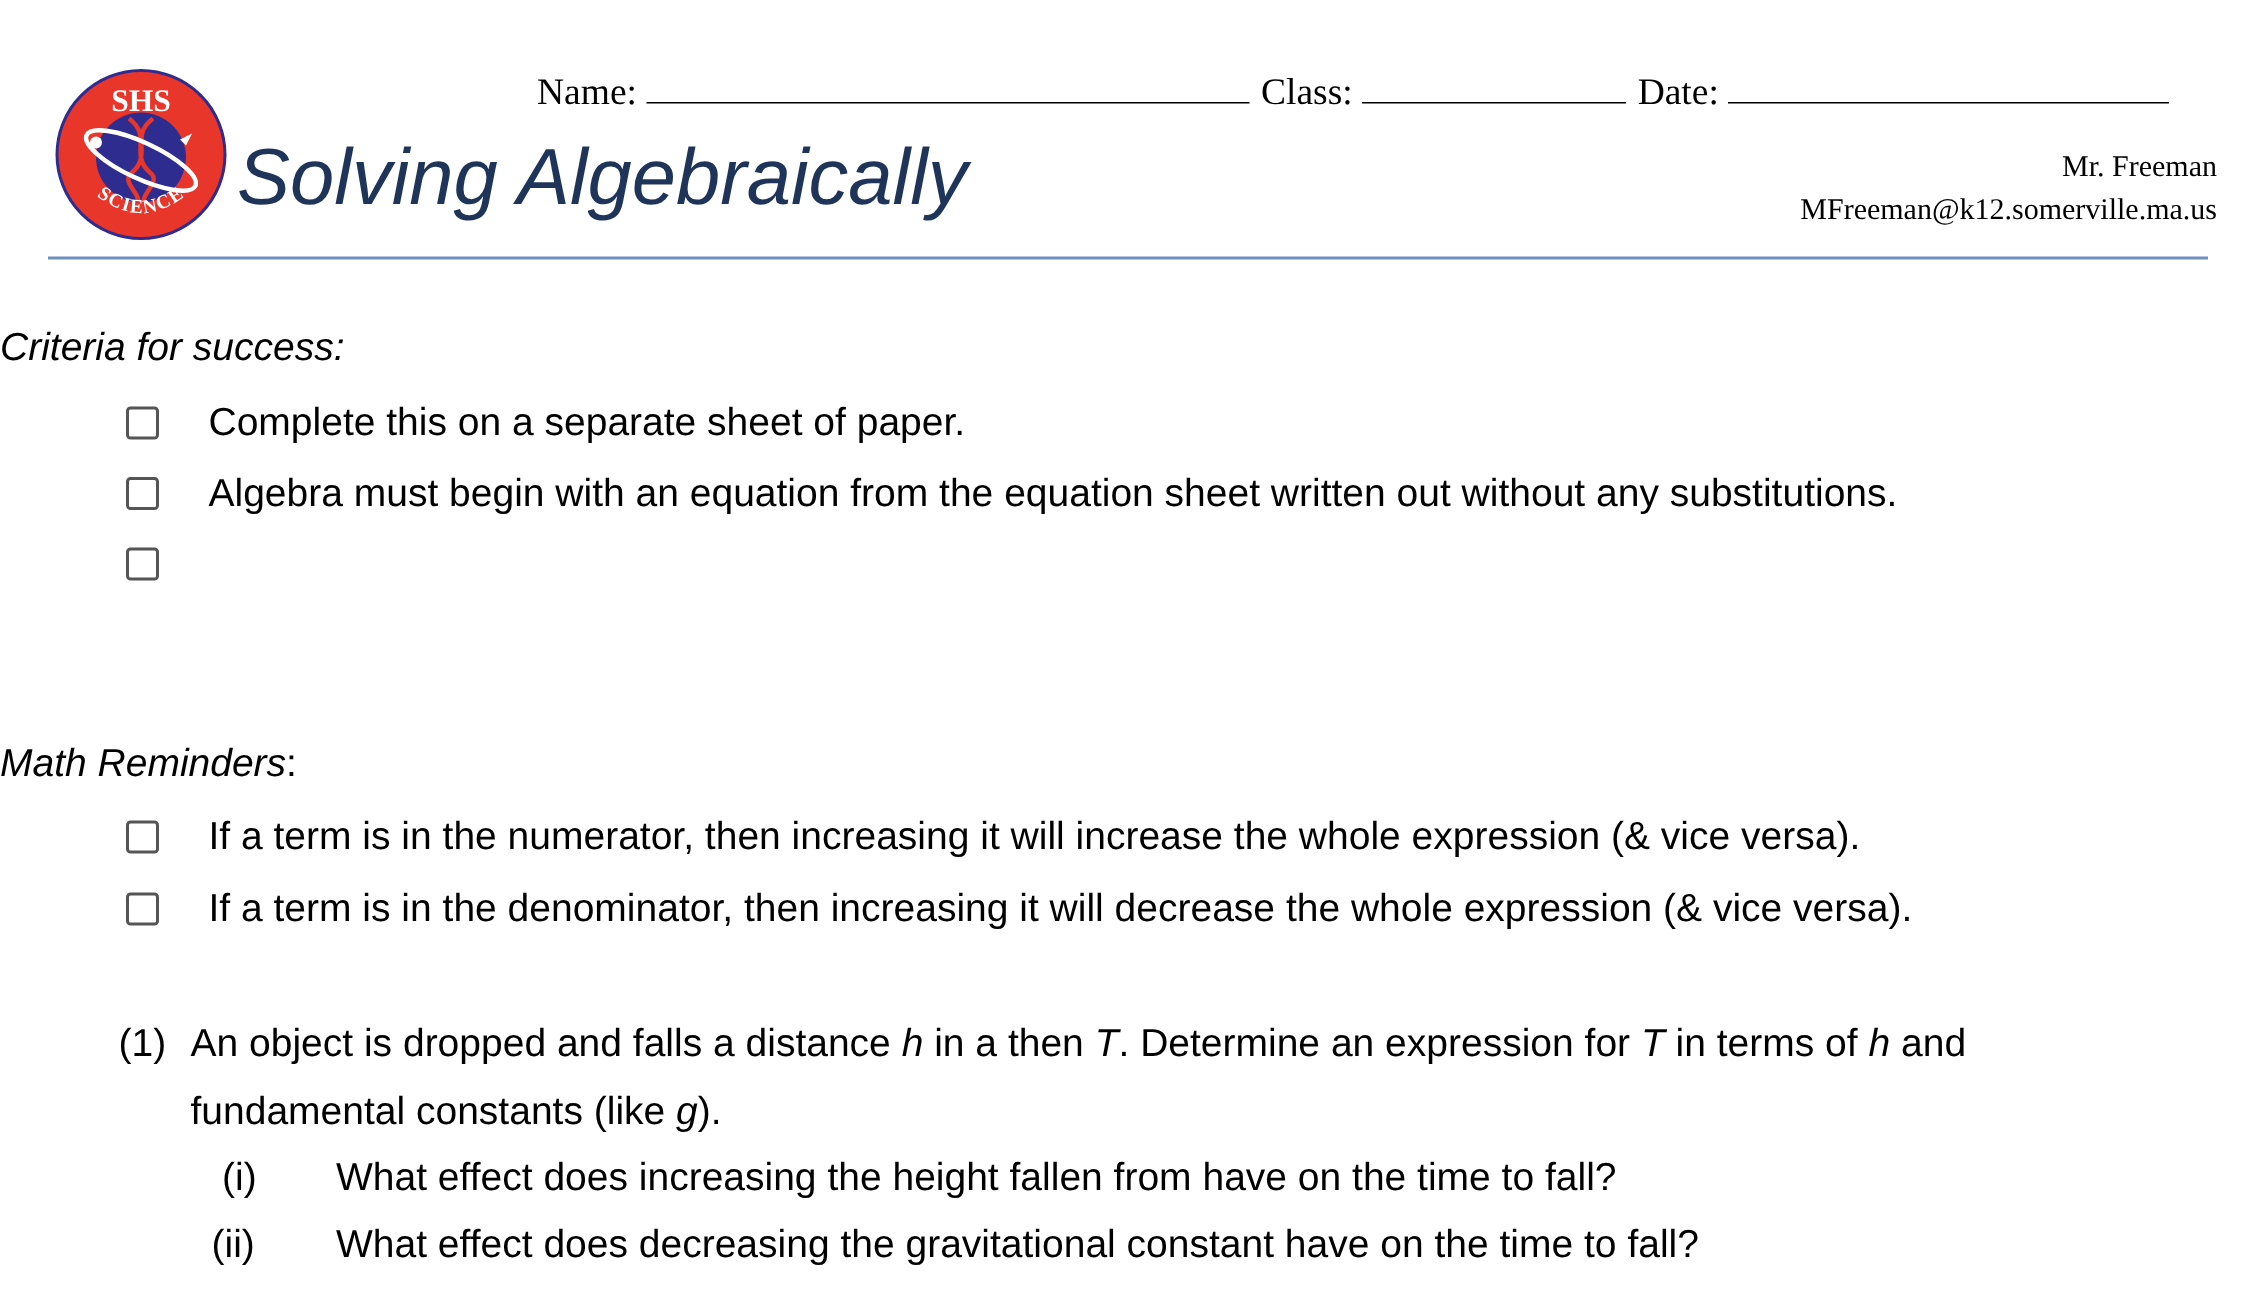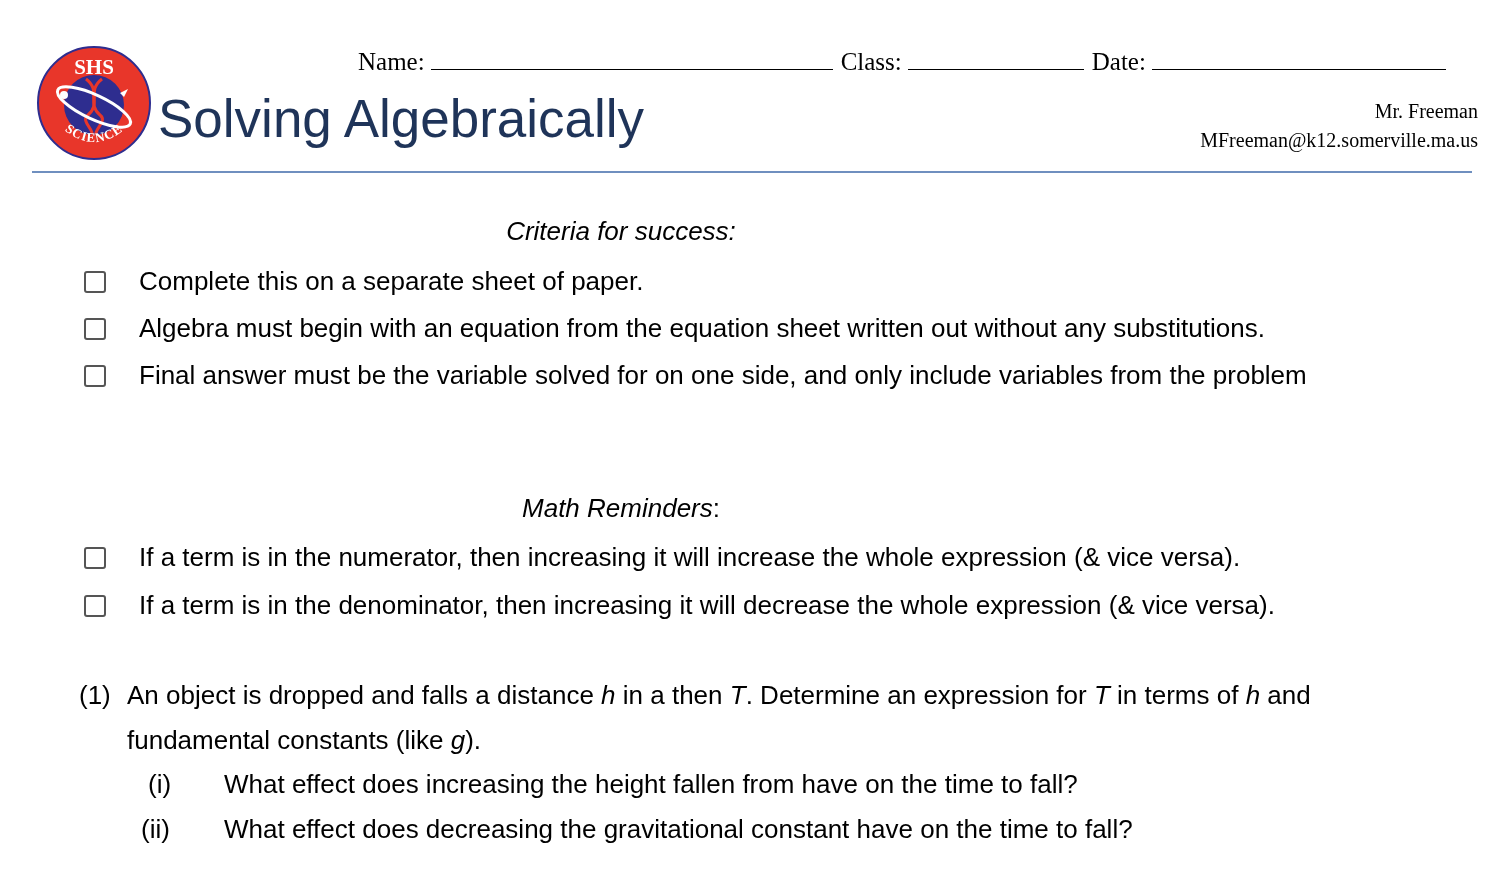--- a/index.html
+++ b/index.html
@@ -6,27 +6,27 @@
   body { width:1504px; height:872px; position:relative; overflow:hidden; color:#000; }
   .serif { font-family: "Liberation Serif", "DejaVu Serif", serif; }
   .sans { font-family: "Liberation Sans", "DejaVu Sans", sans-serif; }
 
   #logo { position:absolute; left:36px; top:45px; width:116px; height:116px;text-align:right; }
 
   #header-fields { position:absolute; top:48px; left:358px; font-size:25px; white-space:nowrap; }
   #header-fields span { display:inline-block; }
   .blank { display:inline-block; border-bottom:1.5px solid #000; height:20px; vertical-align:baseline; margin-left:6px; margin-right:8px; }
 
-  #title { position:absolute; left:158px; top:88px; font-size:53px; color:#1f3459; letter-spacing:0px; }
+  #title { position:absolute; left:158px; top:88px; font-size:53px; font-style:italic; color:#1f3459; letter-spacing:0px; }
 
   #teacher { position:absolute; right:26px; top:97px; text-align:right; font-size:20px; line-height:29px; }
 
   #rule { position:absolute; left:32px; top:171px; width:1440px; height:2px; background:#6f8fbf; }
 
-  .center-heading { position:absolute; left:0; width:1242px; text-align:center; font-size:26px; font-style:italic; }
+  .center-heading { position:absolute; left:0; width:1242px; text-align:left; font-size:26px; font-style:italic; }
   .center-heading .normal { font-style:normal; }
 
   .check-row { position:absolute; left:84px; font-size:26px; line-height:45px; }
   .check-box { position:absolute; left:0; top:12px; width:22px; height:22px; border:2.5px solid #555; border-radius:3px; box-sizing:border-box; }
   .check-text { position:absolute; left:43px; width:1340px; white-space:normal;margin-left:12px; }
 
   .q-row { position:absolute; font-size:26px; line-height:45px; white-space:nowrap; }
   em { font-style:italic; }
 </style>
 </head>
@@ -66,21 +66,20 @@
   <div class="check-box"></div>
   <div class="check-text">Complete this on a separate sheet of paper.</div>
 </div>
 <div class="check-row" style="top:306px">
   <div class="check-box"></div>
   <div class="check-text">Algebra must begin with an equation from the equation sheet written out without any substitutions.</div>
 </div>
 <div class="check-row" style="top:353px">
   <div class="check-box"></div>
   <div class="check-text">
-    <div>Final answer must be the variable solved for on one side, and only include variables from the problem</div>
   </div>
 </div>
 
 <div class="center-heading" style="top:493px"><span>Math Reminders</span><span class="normal">:</span></div>
 
 <div class="check-row" style="top:535px">
   <div class="check-box"></div>
   <div class="check-text">If a term is in the numerator, then increasing it will increase the whole expression (&amp; vice versa).</div>
 </div>
 <div class="check-row" style="top:583px">

